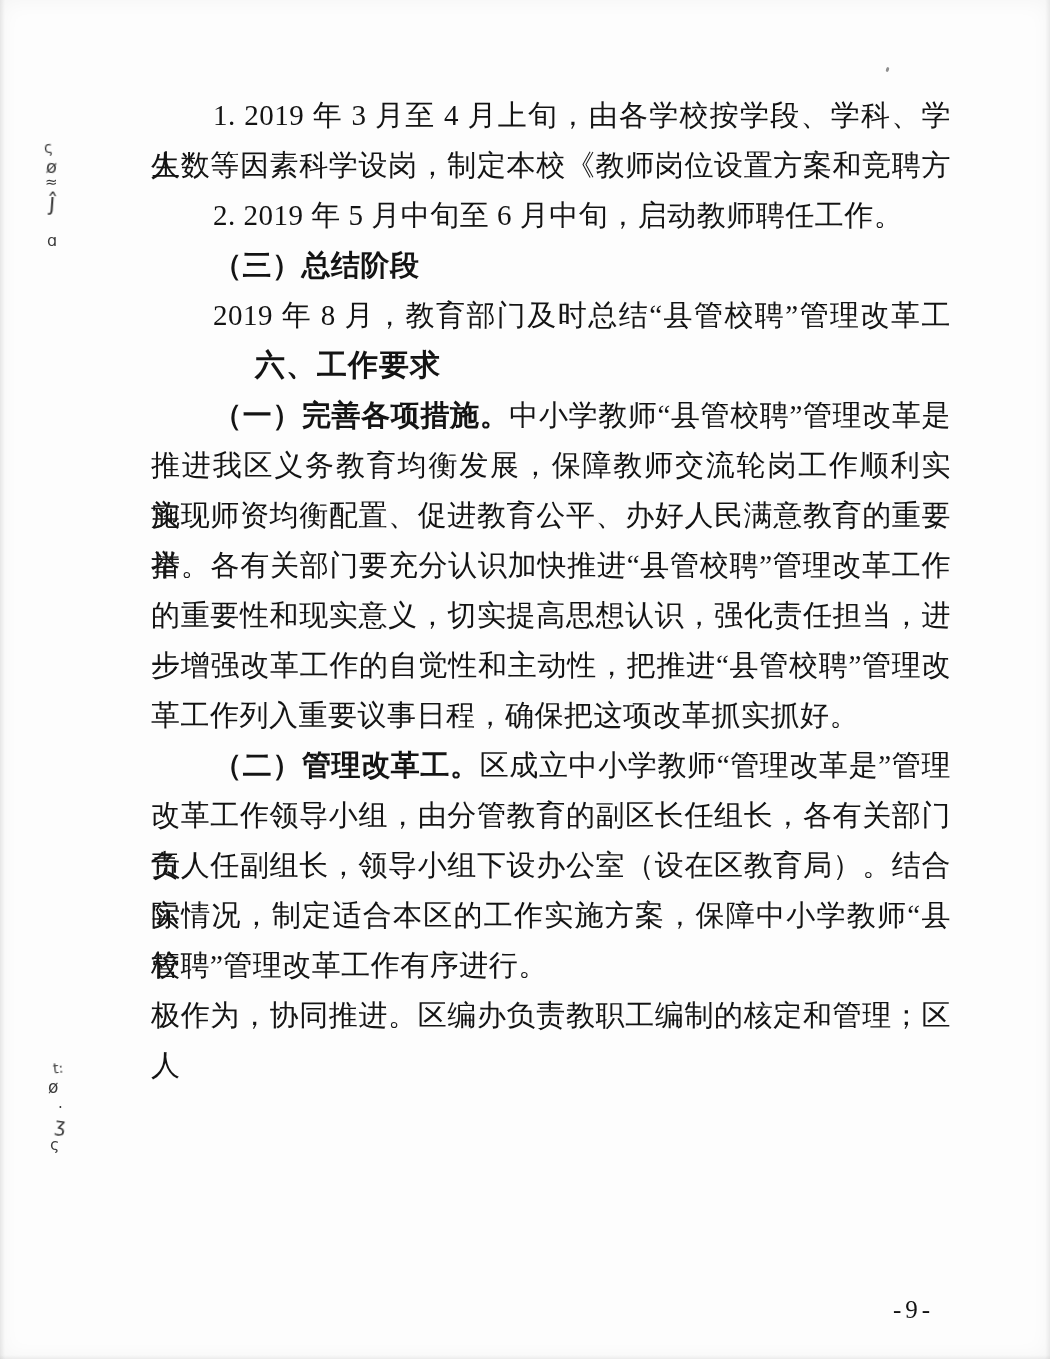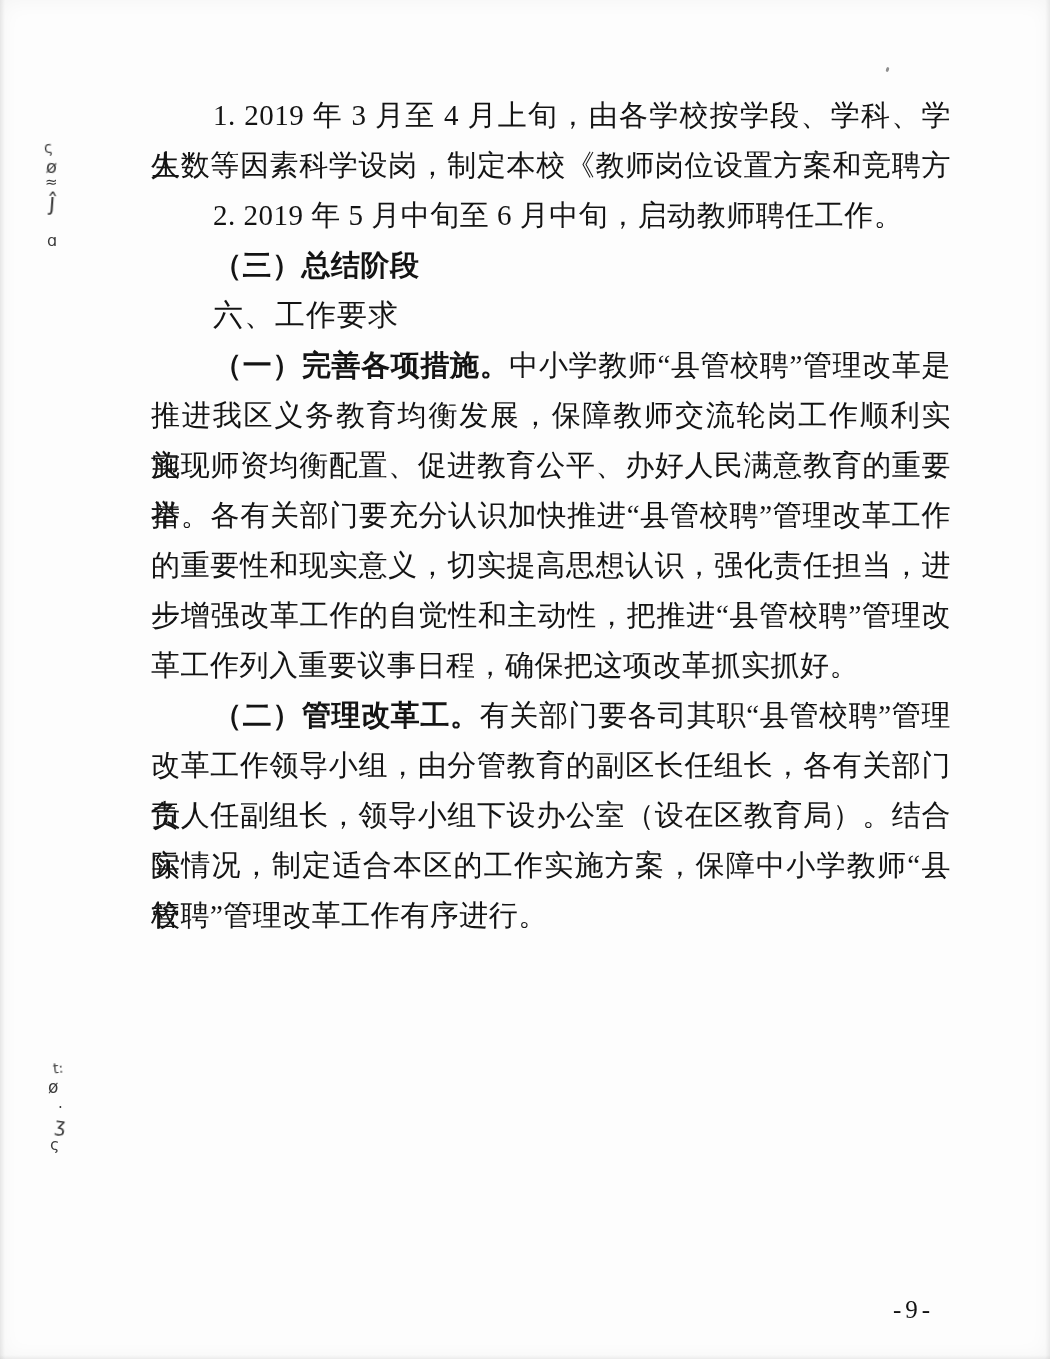--- a/index.html
+++ b/index.html
@@ -44,23 +44,24 @@
     letter-spacing: 0.5px;
     text-align: justify;
     white-space: normal;
     color: #141414;
   }
   .fill { text-align-last: justify; }
   .indent { text-indent: 62px; }
   .lead { font-weight: 700; }
   .heading-hei {
     font-family: "Liberation Sans", sans-serif;
-    font-weight: 400;
+    font-weight: 700;
     font-size: 30px;
     letter-spacing: 1px;
+    margin-left: 42px;
   }
 
   .page-number {
     position: absolute;
     left: 893px;
     top: 1296px;
     font-size: 25px;
     letter-spacing: 4px;
     color: #121212;
     font-family: "Liberation Serif", serif;
@@ -115,30 +116,32 @@
   <span class="margin-mark mark-b2">ø</span>
   <span class="margin-mark mark-b3">·</span>
   <span class="margin-mark mark-b4">ʒ</span>
   <span class="margin-mark mark-b5">ς</span>
 
   <div class="content">
     <div class="line indent fill"><span>1. 2019 年 3 月至 4 月上旬，由各学校按学段、学科、学生</span></div>
     <div class="line fill"><span>人数等因素科学设岗，制定本校《教师岗位设置方案和竞聘方</span></div>
     <div class="line indent"><span>2. 2019 年 5 月中旬至 6 月中旬，启动教师聘任工作。</span></div>
     <div class="line indent"><span class="lead">（三）总结阶段</span></div>
+    <div class="line indent fill"><span>2019 年 8 月，教育部门及时总结“县管校聘”管理改革工</span></div>
     <div class="line indent"><span class="heading-hei">六、工作要求</span></div>
     <div class="line indent fill"><span class="lead">（一）完善各项措施。</span><span>中小学教师“县管校聘”管理改革是</span></div>
     <div class="line fill"><span>推进我区义务教育均衡发展，保障教师交流轮岗工作顺利实施，</span></div>
     <div class="line fill"><span>实现师资均衡配置、促进教育公平、办好人民满意教育的重要举</span></div>
     <div class="line fill"><span>措。各有关部门要充分认识加快推进“县管校聘”管理改革工作</span></div>
     <div class="line fill"><span>的重要性和现实意义，切实提高思想认识，强化责任担当，进一</span></div>
     <div class="line fill"><span>步增强改革工作的自觉性和主动性，把推进“县管校聘”管理改</span></div>
     <div class="line"><span>革工作列入重要议事日程，确保把这项改革抓实抓好。</span></div>
-    <div class="line indent fill"><span class="lead">（二）管理改革工。</span><span>有关部门要各司其职“县管校聘”管理</span></div>
+    <div class="line indent fill"><span class="lead">（二）管理改革工。</span><span>区成立中小学教师“管理改革是”管理</span></div>
     <div class="line fill"><span>改革工作领导小组，由分管教育的副区长任组长，各有关部门负</span></div>
     <div class="line fill"><span>责人任副组长，领导小组下设办公室（设在区教育局）。结合实</span></div>
     <div class="line fill"><span>际情况，制定适合本区的工作实施方案，保障中小学教师“县管</span></div>
     <div class="line"><span>校聘”管理改革工作有序进行。</span></div>
+    <div class="line fill"><span>极作为，协同推进。区编办负责教职工编制的核定和管理；区人</span></div>
   </div>
 
   <div class="page-number">-9-</div>
 
 </div>
 
 </body></html>

